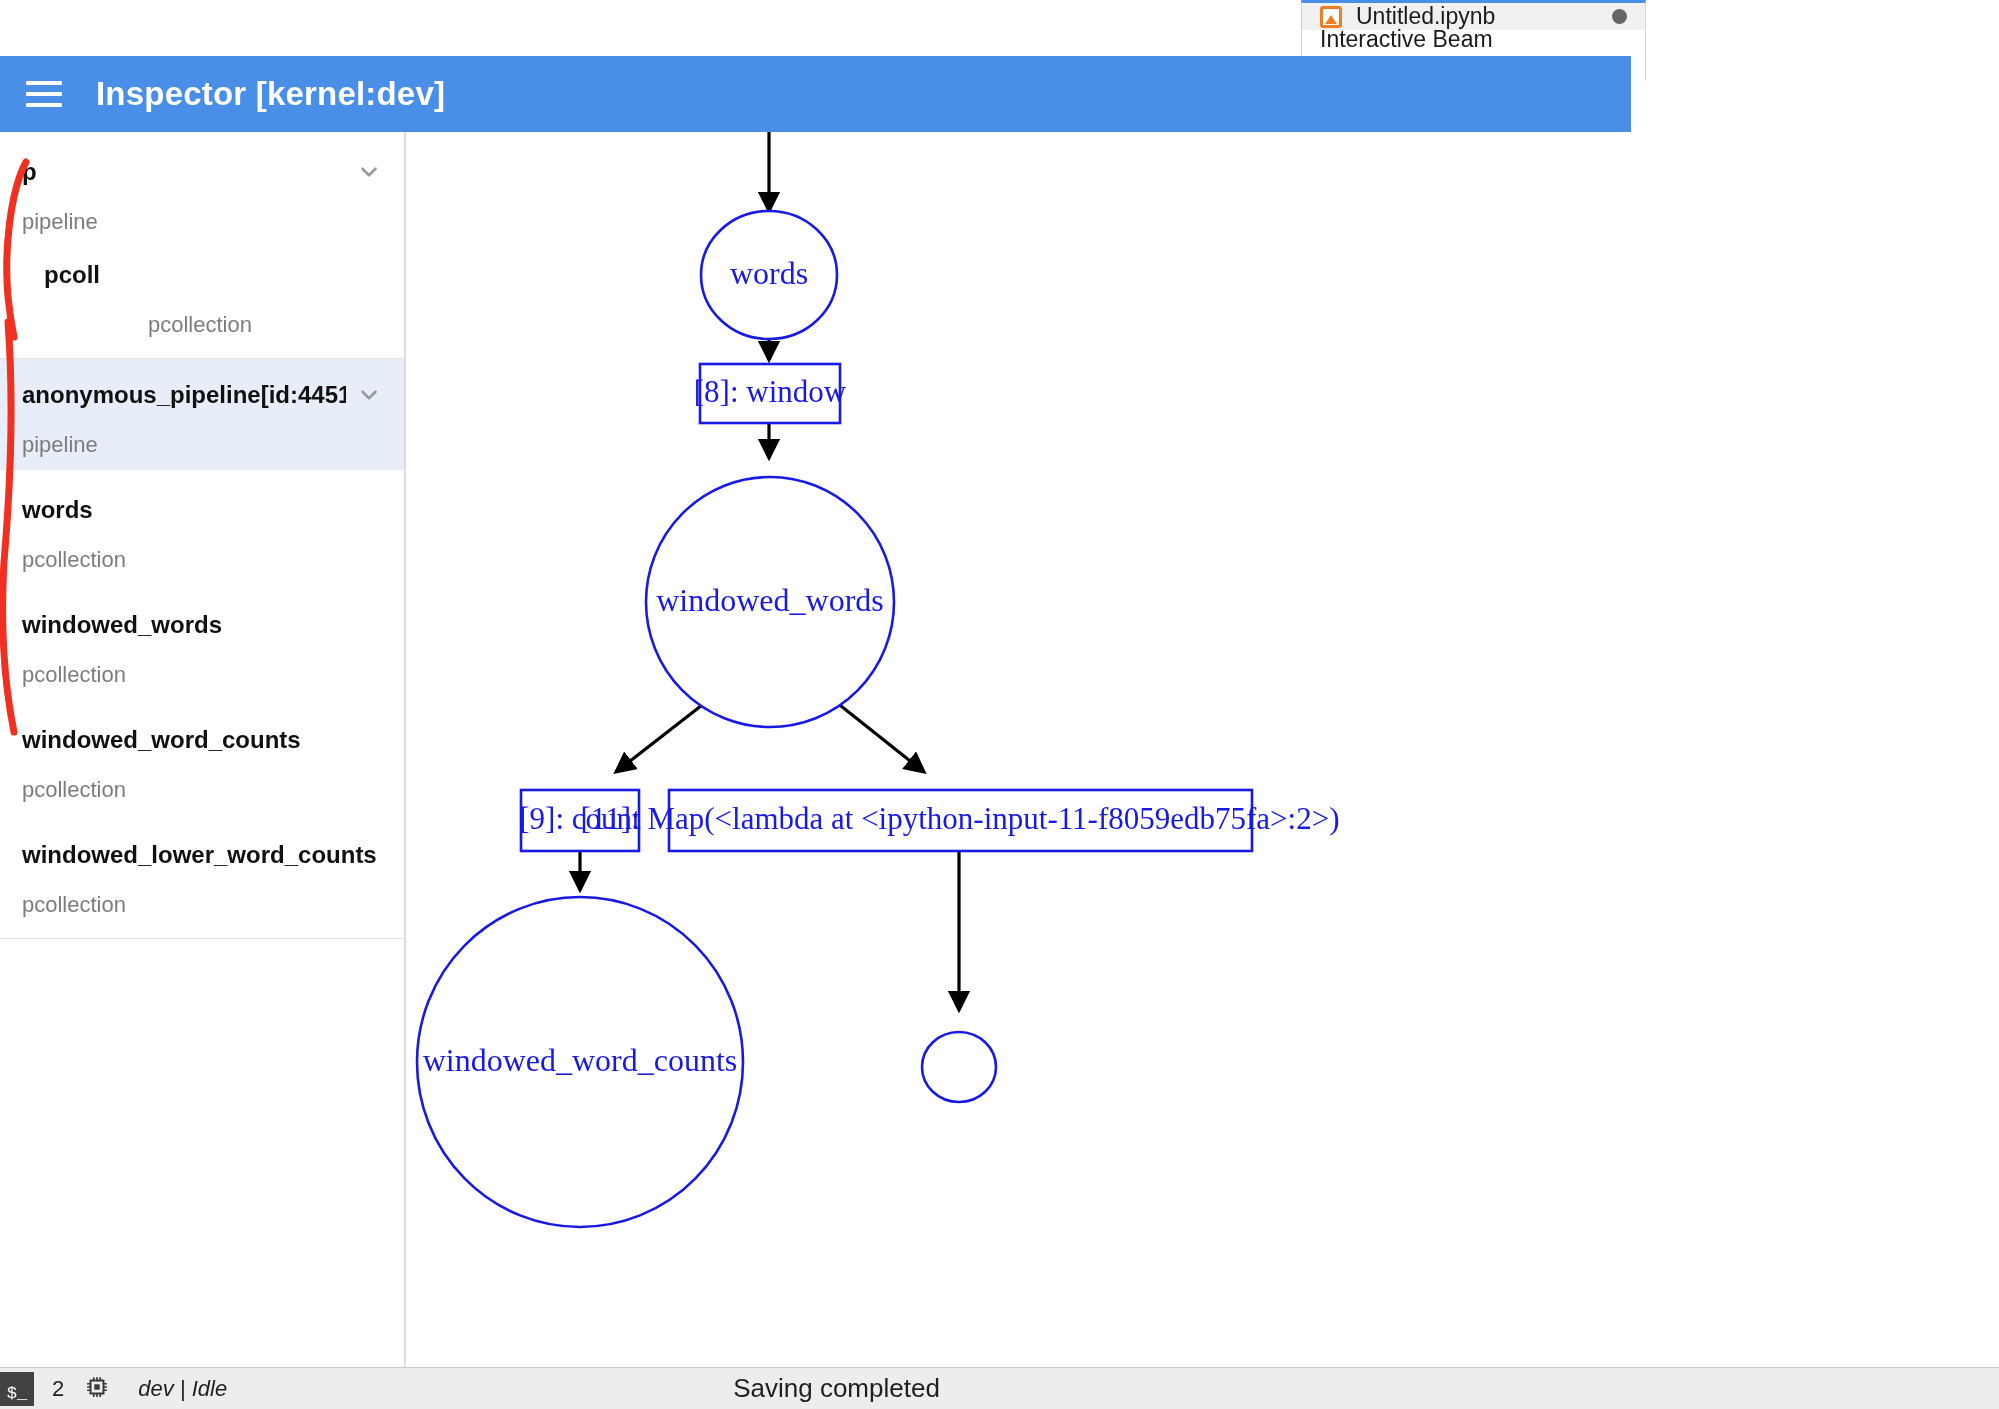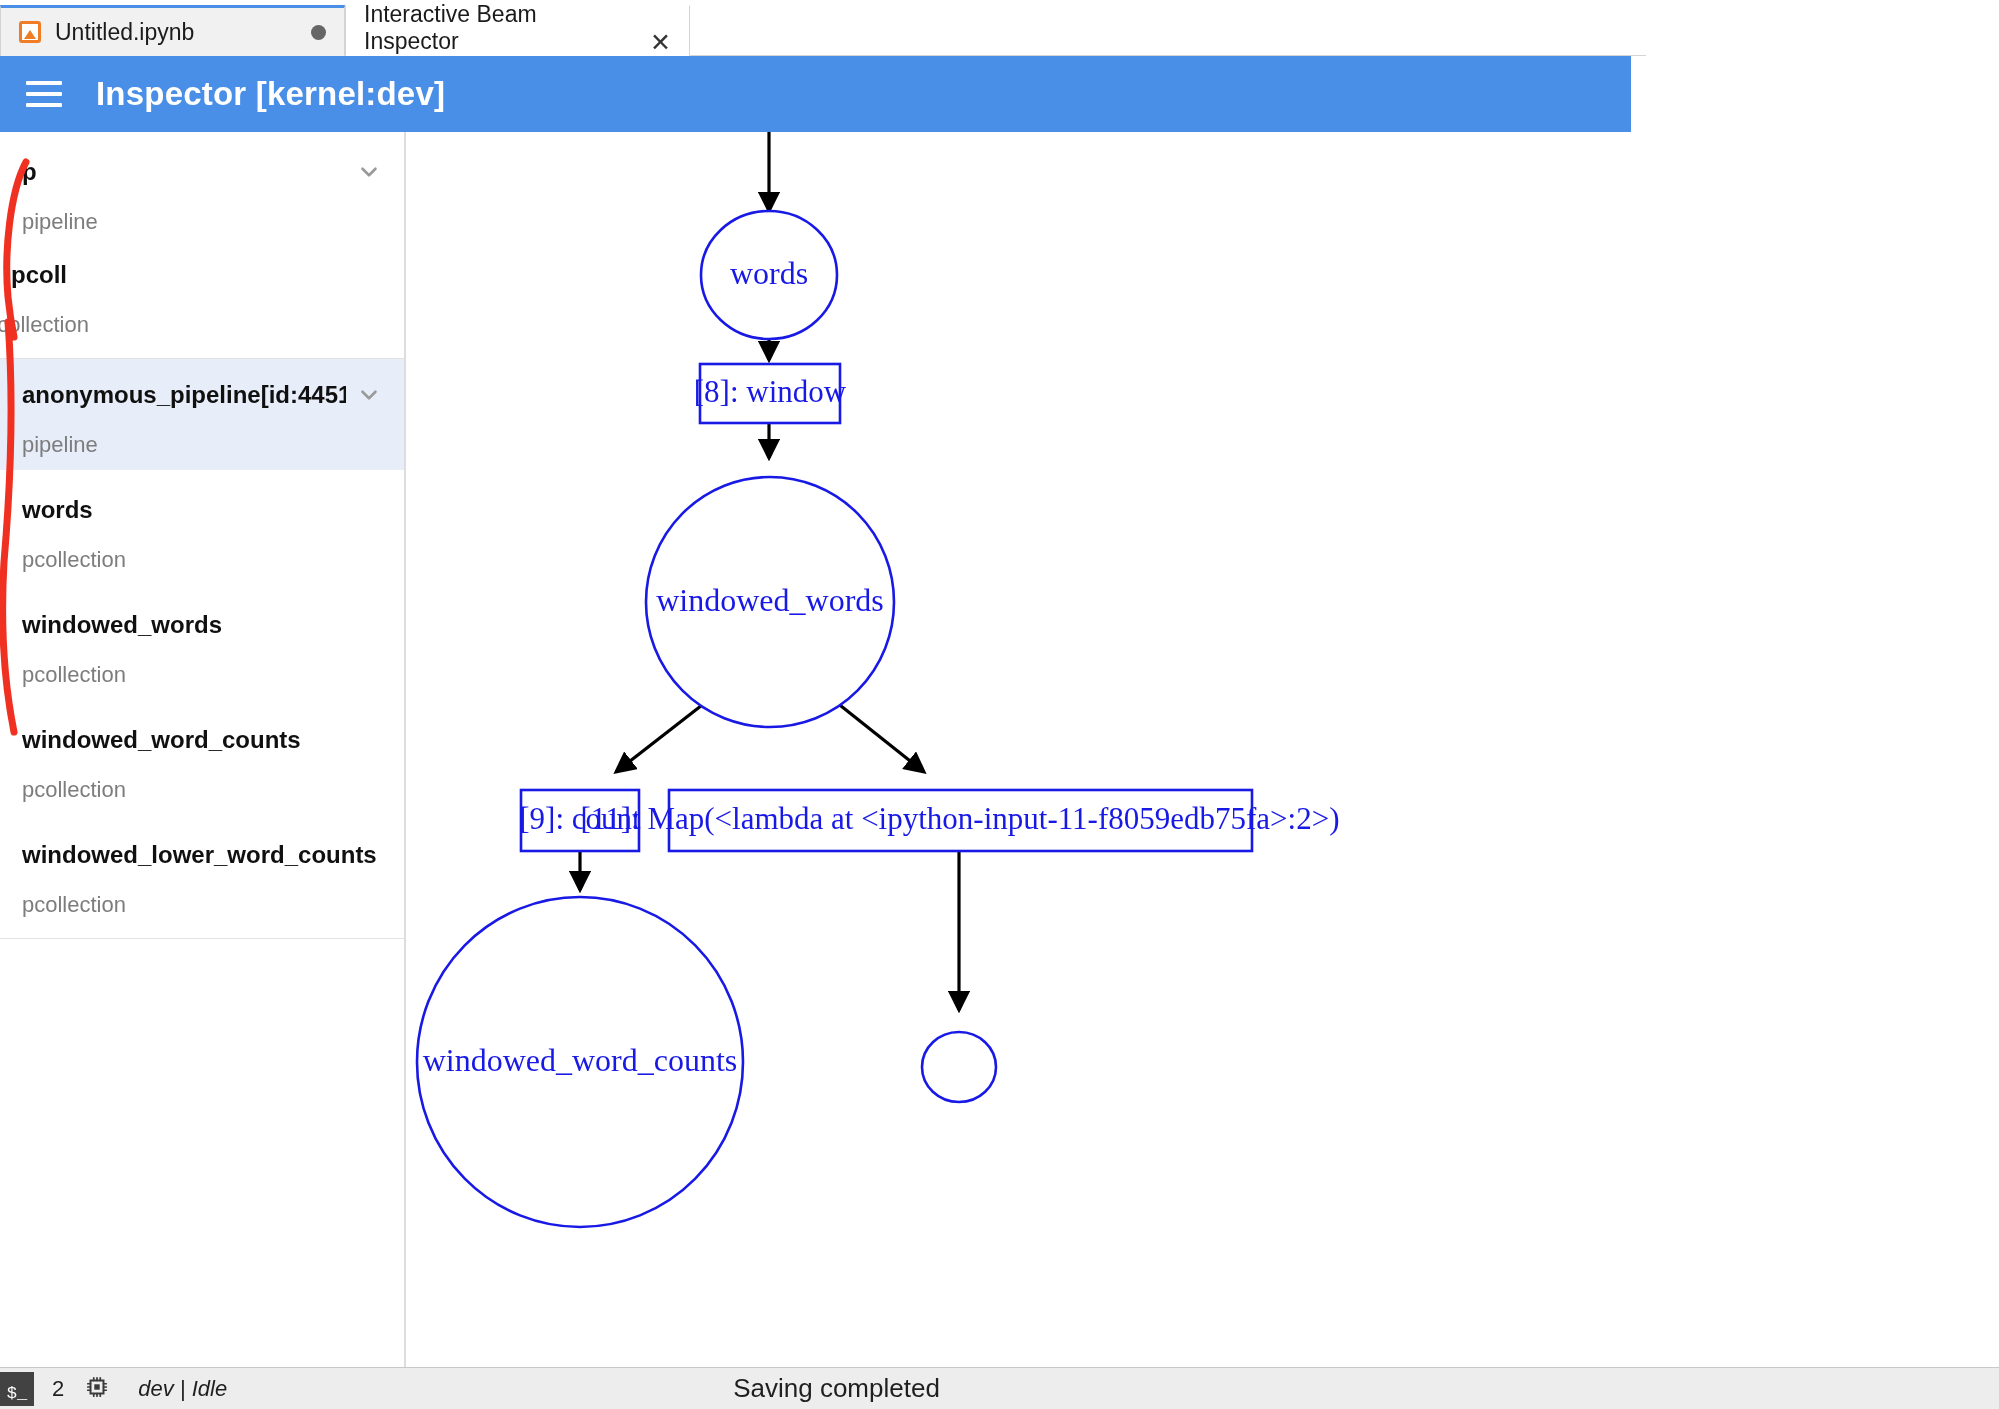--- a/index.html
+++ b/index.html
@@ -19,20 +19,21 @@
   
   .tabbar {
     position: absolute;
     top: 0; left: 0;
     width: 1646px;
     height: 56px;
     background: #ffffff;
     display: flex;
     align-items: flex-end;
     box-sizing: border-box;
+    flex-direction: column;
   }
   .tab {
     height: 51px;
     box-sizing: border-box;
     display: flex;
     align-items: center;
     font-size: 23px;
     color: #1b1b1b;
     padding: 0 18px;
     position: relative;
@@ -179,21 +180,21 @@
     font-size: 22px;
     color: #7d7d7d;
     margin-top: 23px;
   }
   .chev {
     width: 26px; height: 26px;
     flex: 0 0 auto;
     margin-left: 10px;
   }
   .chev svg { display: block; }
-  .sb-indent { padding-left: 11px; }
+  .sb-indent { padding-left: 44px; text-align: center; }
 
   
   .annot {
     position: absolute;
     left: 0; top: 0;
     width: 406px; height: 1235px;
     pointer-events: none;
     overflow: visible;
   }
 

